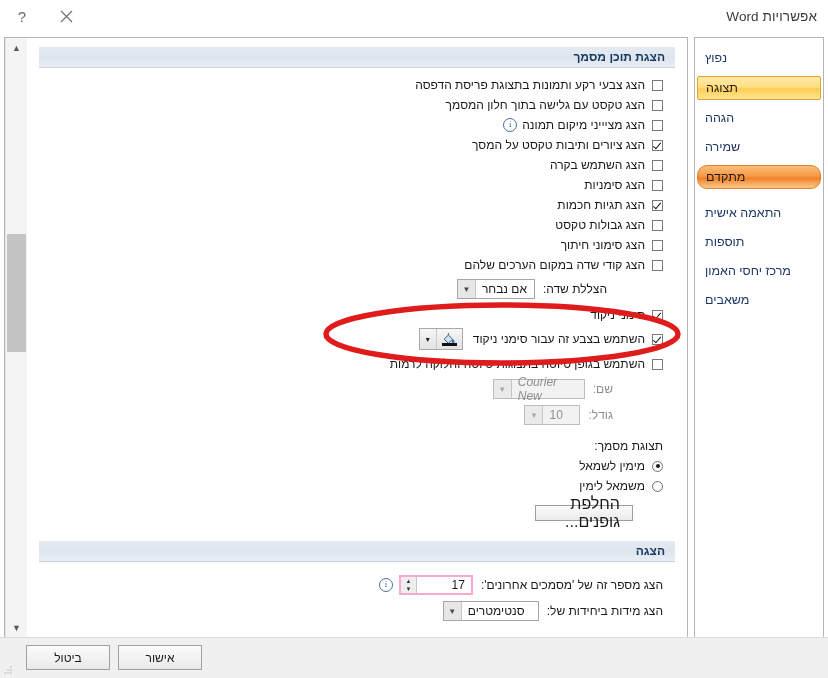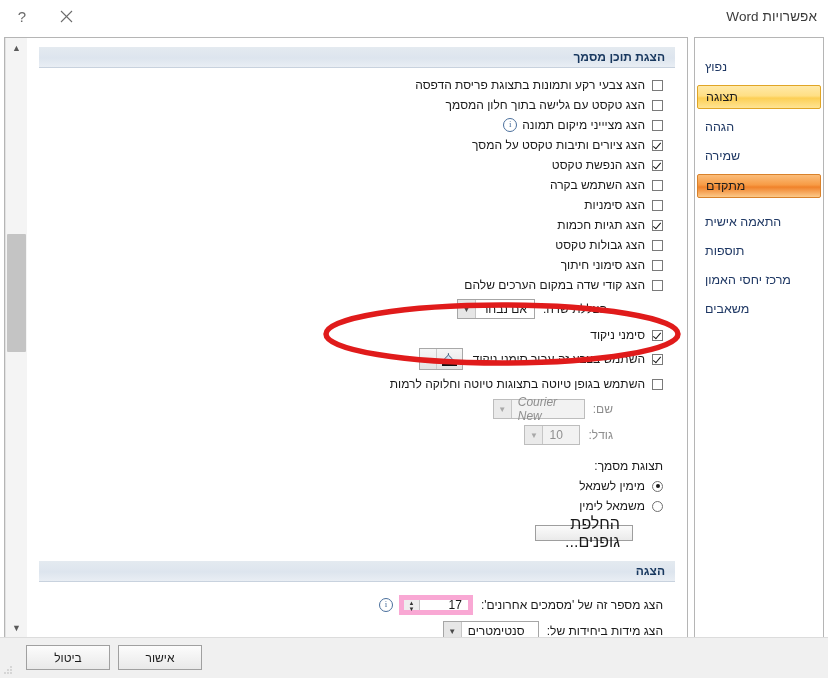--- a/index.html
+++ b/index.html
@@ -34,38 +34,38 @@
 
   
   .content-area{
     position:absolute;top:37px;right:4px;left:4px;height:601px;
   }
 
   
   .nav{
     position:absolute;top:0;right:0;width:130px;height:601px;
     border:1px solid #b5b5b5;background:#ffffff;box-sizing:border-box;
-    padding-top:18px;
+    padding-top:9px;
   }
   .nav-item{
     height:22px;line-height:22px;
     padding:0 8px 0 8px;margin:0 2px 7px 2px;
     text-align:left;direction:rtl;
     font-size:12.5px;color:#1f3864;white-space:nowrap;
     box-sizing:border-box;cursor:default;
   }
   .nav-item span{display:block;text-align:left;}
   .nav-item.sel-yellow{
     background:linear-gradient(to bottom,#ffe9a8 0%,#ffdf84 45%,#fccf55 55%,#ffe493 100%);
     border:1px solid #e0a526;border-radius:2px;color:#1c1c1c;
     height:24px;line-height:22px;
   }
   .nav-item.sel-orange{
     background:linear-gradient(to bottom,#fbbd7a 0%,#f79b45 45%,#f0822a 55%,#fcc989 100%);
-    border:1px solid #d9822b;border-radius:2px;color:#1c1c1c;
+    border:1px solid #d9822b;border-radius:10px;color:#1c1c1c;
     height:24px;line-height:22px;
   }
   .nav-gap{height:6px;}
 
   
   .panel{
     position:absolute;top:0;right:136px;left:0;height:601px;
     border:1px solid #b5b5b5;background:#ffffff;box-sizing:border-box;
     overflow:hidden;
   }
@@ -139,21 +139,21 @@
     color:#4a4a4a;font-size:8px;
   }
   .combo .cb-val{
     flex:1;display:flex;align-items:center;justify-content:flex-end;
     padding:0 6px;font-size:12px;color:#1a1a1a;direction:rtl;
   }
   .combo.dis{border-color:#bdbdbd;background:#f2f2f2;}
   .combo.dis .cb-val{color:#8f8f8f;}
   .combo.dis .cb-arrow{background:#eaeaea;color:#a8a8a8;}
   
-  .spin{display:flex;direction:ltr;border:5px solid #f9a8d4;height:20px;background:#fff;box-sizing:border-box;}
+  .spin{display:flex;direction:ltr;border:2px solid #f9a8d4;height:20px;background:#fff;box-sizing:border-box;}
   .spin .sp-btns{
     width:15px;display:flex;flex-direction:column;border-right:1px solid #c6c6c6;background:#eee;
   }
   .spin .sp-b{flex:1;display:flex;align-items:center;justify-content:center;font-size:6px;color:#333;}
   .spin .sp-val{flex:1;display:flex;align-items:center;justify-content:flex-end;padding:0 6px;font-size:12px;}
 
   
   .colorbtn{
     display:flex;direction:ltr;align-items:center;
     width:44px;height:22px;border:1px solid #a8a8a8;
@@ -284,24 +284,20 @@
             <span class="cb"></span>
             <span class="lbl">הצג מציייני מיקום תמונה</span>
             <span class="info-ico">i</span>
           </div>
 
           <div class="row">
             <span class="cb on"></span>
             <span class="lbl">הצג ציורים ותיבות טקסט על המסך</span>
           </div>
 
-          <div class="row">
-            <span class="cb on"></span>
-            <span class="lbl">הצג הנפשת טקסט</span>
-          </div>
 
           <div class="row">
             <span class="cb"></span>
             <span class="lbl">הצג השתמש בקרה</span>
           </div>
 
           <div class="row">
             <span class="cb"></span>
             <span class="lbl">הצג סימניות</span>
           </div>

